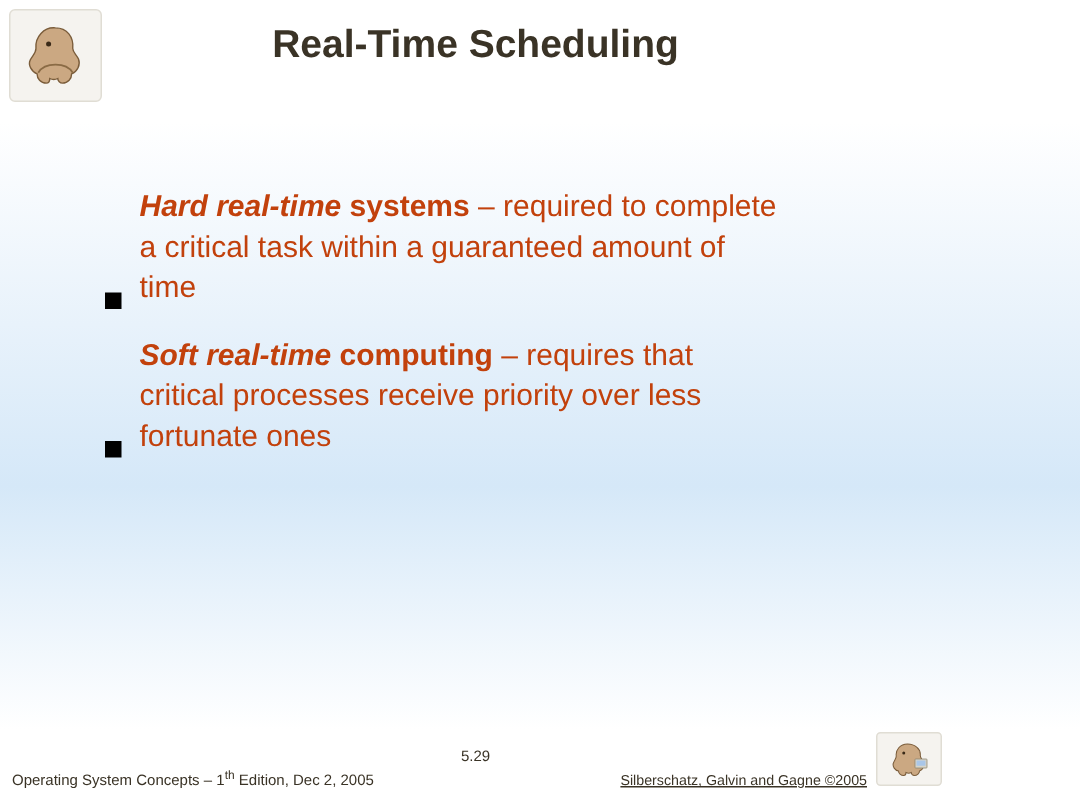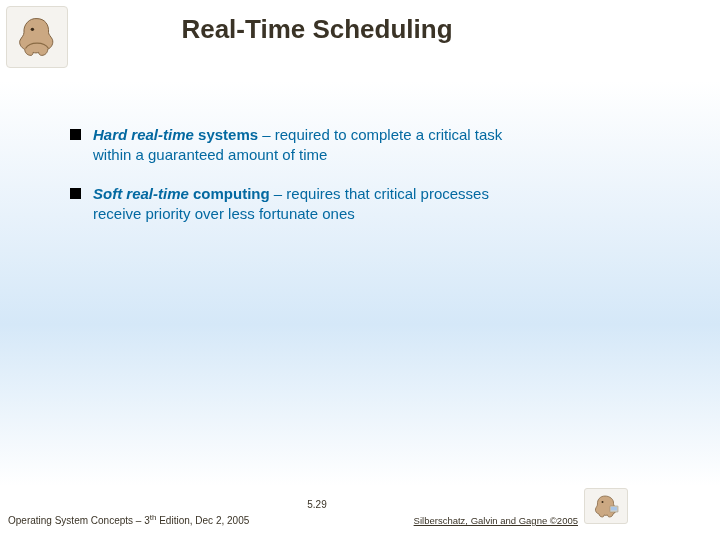--- a/index.html
+++ b/index.html
@@ -42,25 +42,25 @@
     color: #3a3326;
   }
   .content {
     position: absolute;
     top: 125px;
     left: 70px;
     right: 110px;
   }
   .bullet {
     display: flex;
-    align-items: flex-start;
+    align-items: flex-end;
     margin-bottom: 18px;
-    font-size: 15px;
+    font-size: 20px;
     line-height: 1.35;
-    color: #0369a1;
+    color: #c2410c;
   }
   .bullet .marker {
     width: 11px;
     height: 11px;
     background: #000;
     flex: 0 0 11px;
     margin-top: 4px;
     margin-right: 12px;
   }
   .bullet .text { flex: 1; }
@@ -134,21 +134,21 @@
     <div class="bullet">
       <div class="marker"></div>
       <div class="text">
         <span class="lead">Soft real-time</span><span class="systems"> computing</span><span> – requires that critical processes receive priority over less fortunate ones</span>
       </div>
     </div>
   </div>
 
   <div class="footer">
     <div class="footer-left">
-      <span>Operating System Concepts – 3</span><sup>th</sup><span> Edition, Dec 2, 2005</span>
+      <span>Operating System Concepts – 1</span><sup>th</sup><span> Edition, Dec 2, 2005</span>
     </div>
     <div class="footer-center">5.29</div>
     <div class="footer-right">Silberschatz, Galvin and Gagne ©2005</div>
     <div class="logo-bottom">
       <svg class="dino-sm" viewBox="0 0 60 60">
         <path d="M28 10 C18 10 12 18 13 26 C13 30 10 32 9 36 C8 40 11 45 16 46 C16 49 19 52 23 52 C25 52 26 50 26 48 C28 49 31 49 33 48 C33 50 35 52 37 52 C41 52 44 49 44 46 C49 44 51 39 49 34 C47 30 45 28 45 25 C46 17 38 10 28 10 Z" fill="#cba882" stroke="#7a5c3a" stroke-width="1.4"></path>
         <circle cx="23" cy="22" r="2" fill="#3a2a18"></circle>
         <rect x="38" y="30" width="16" height="12" rx="1" fill="#d8d4c8" stroke="#8a8370" stroke-width="1"></rect>
         <rect x="40" y="32" width="12" height="7" fill="#a9c6e8"></rect>
       </svg>

